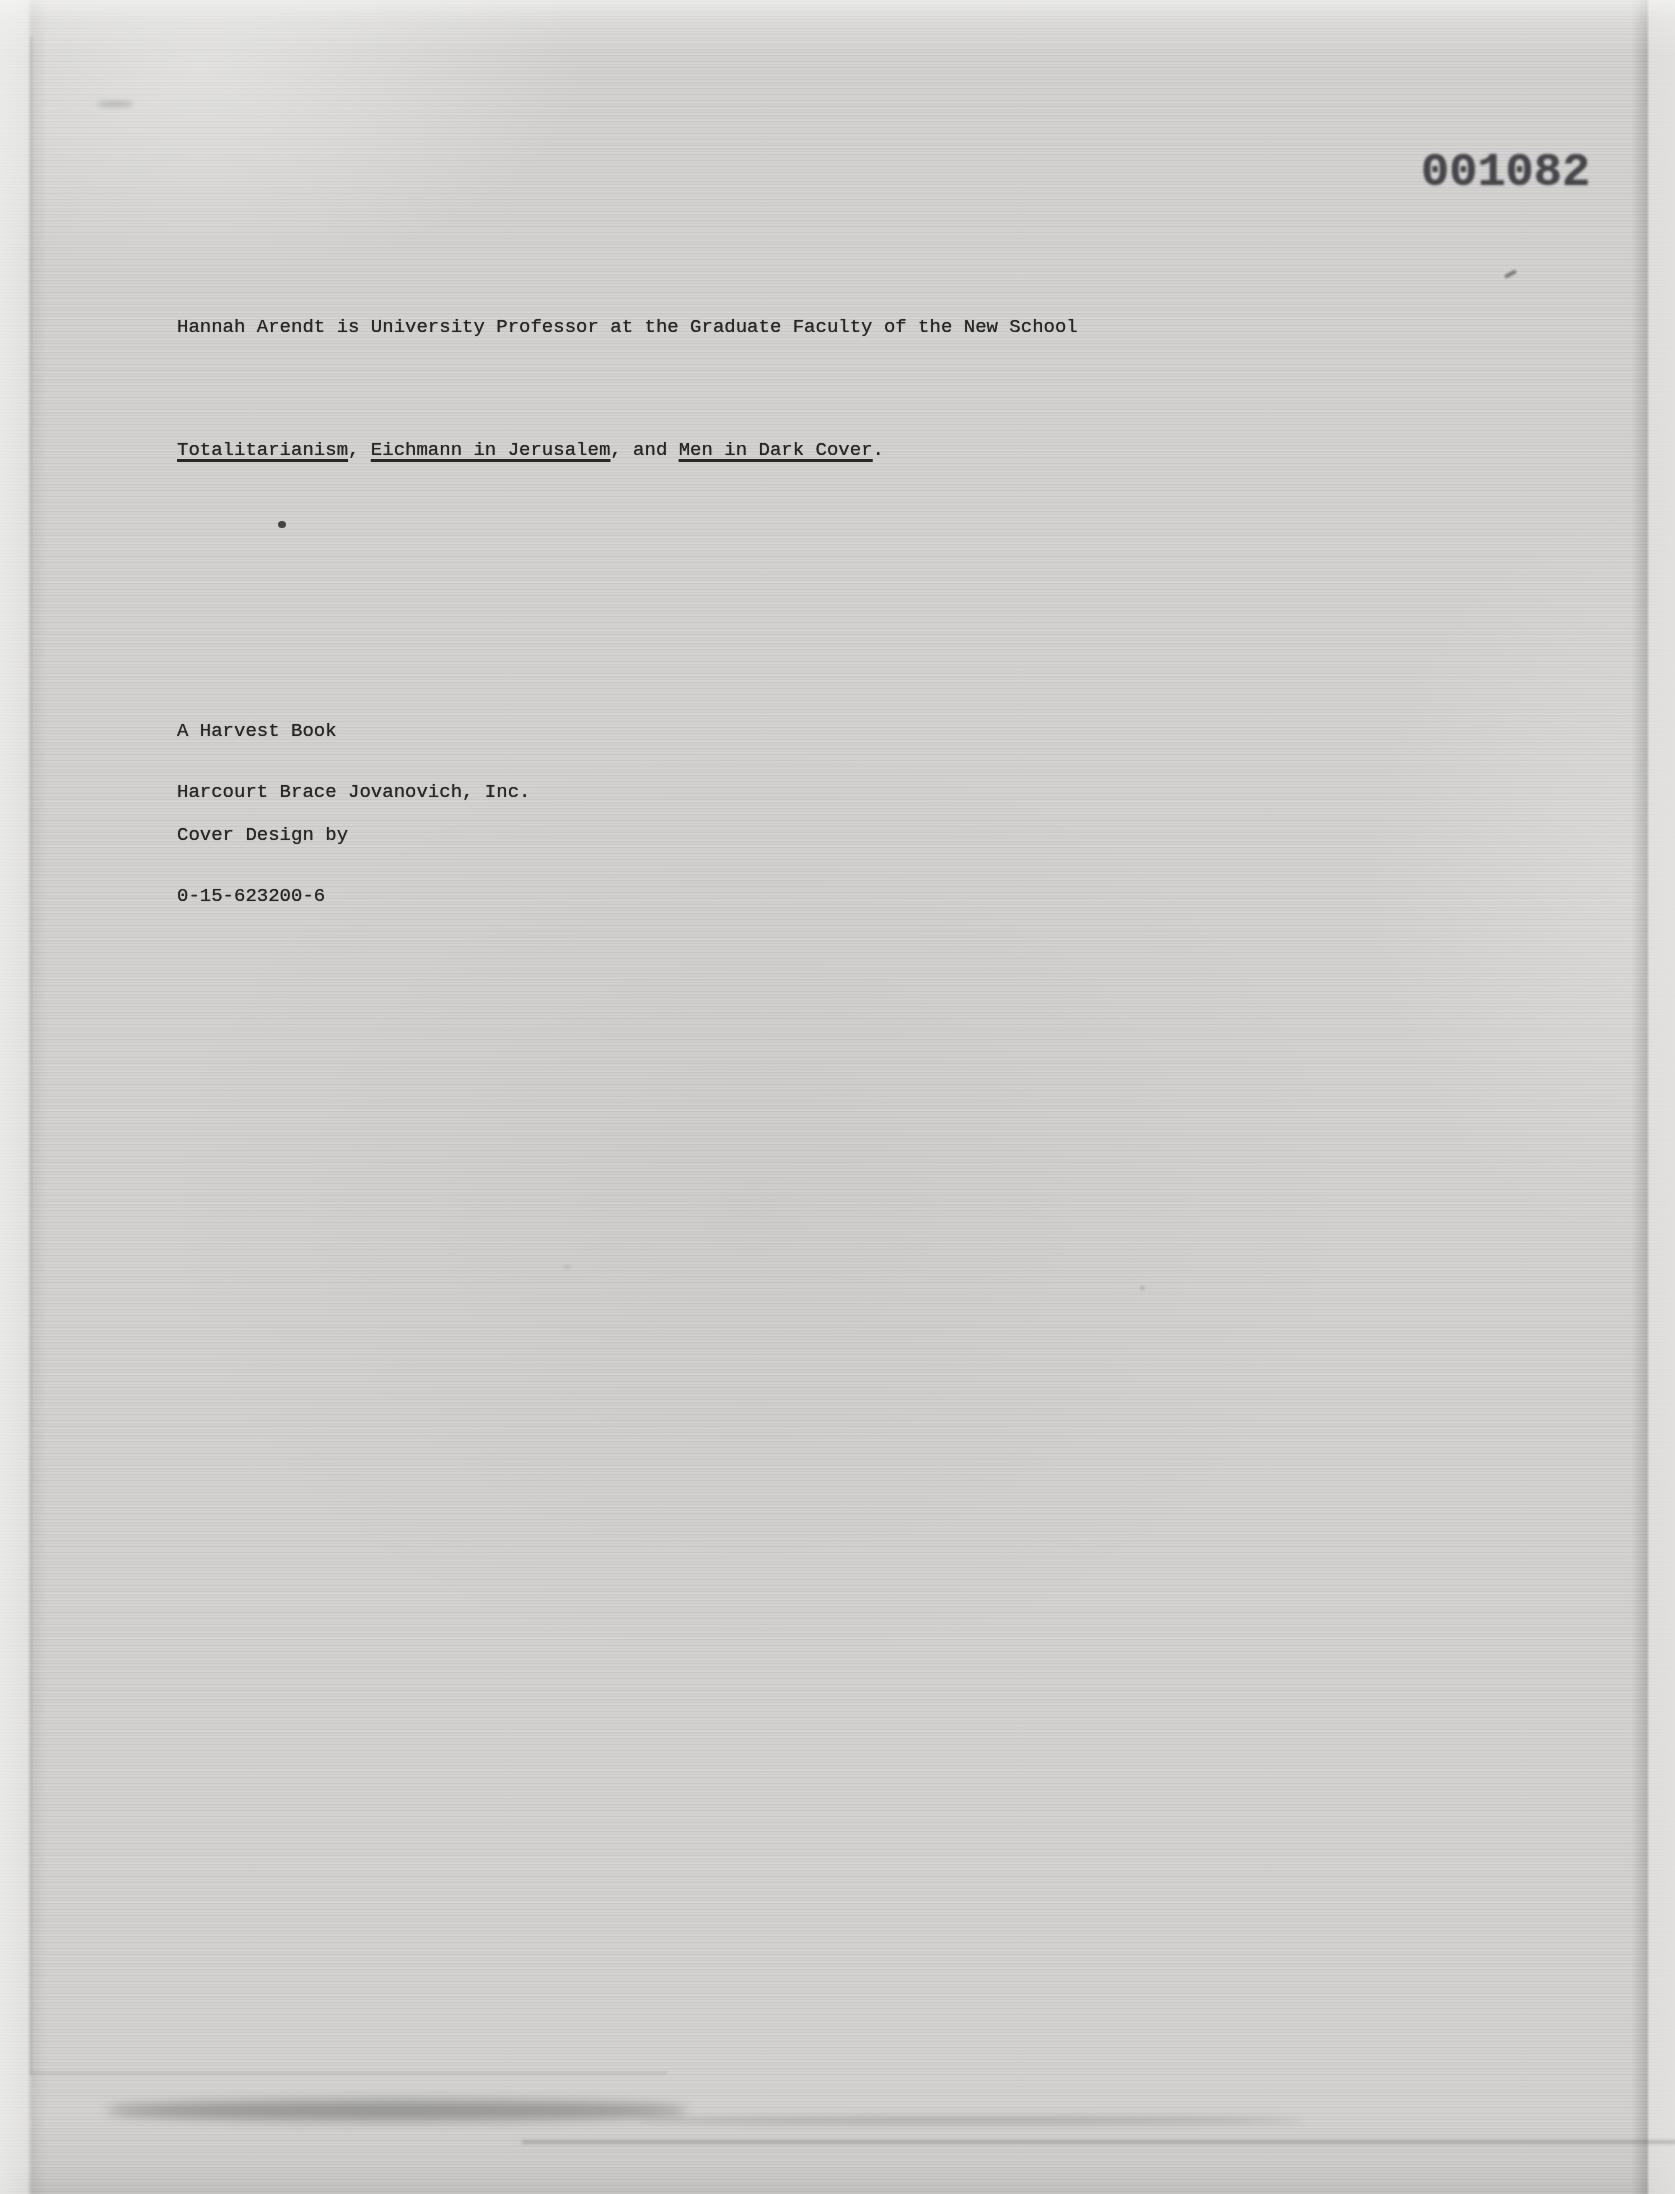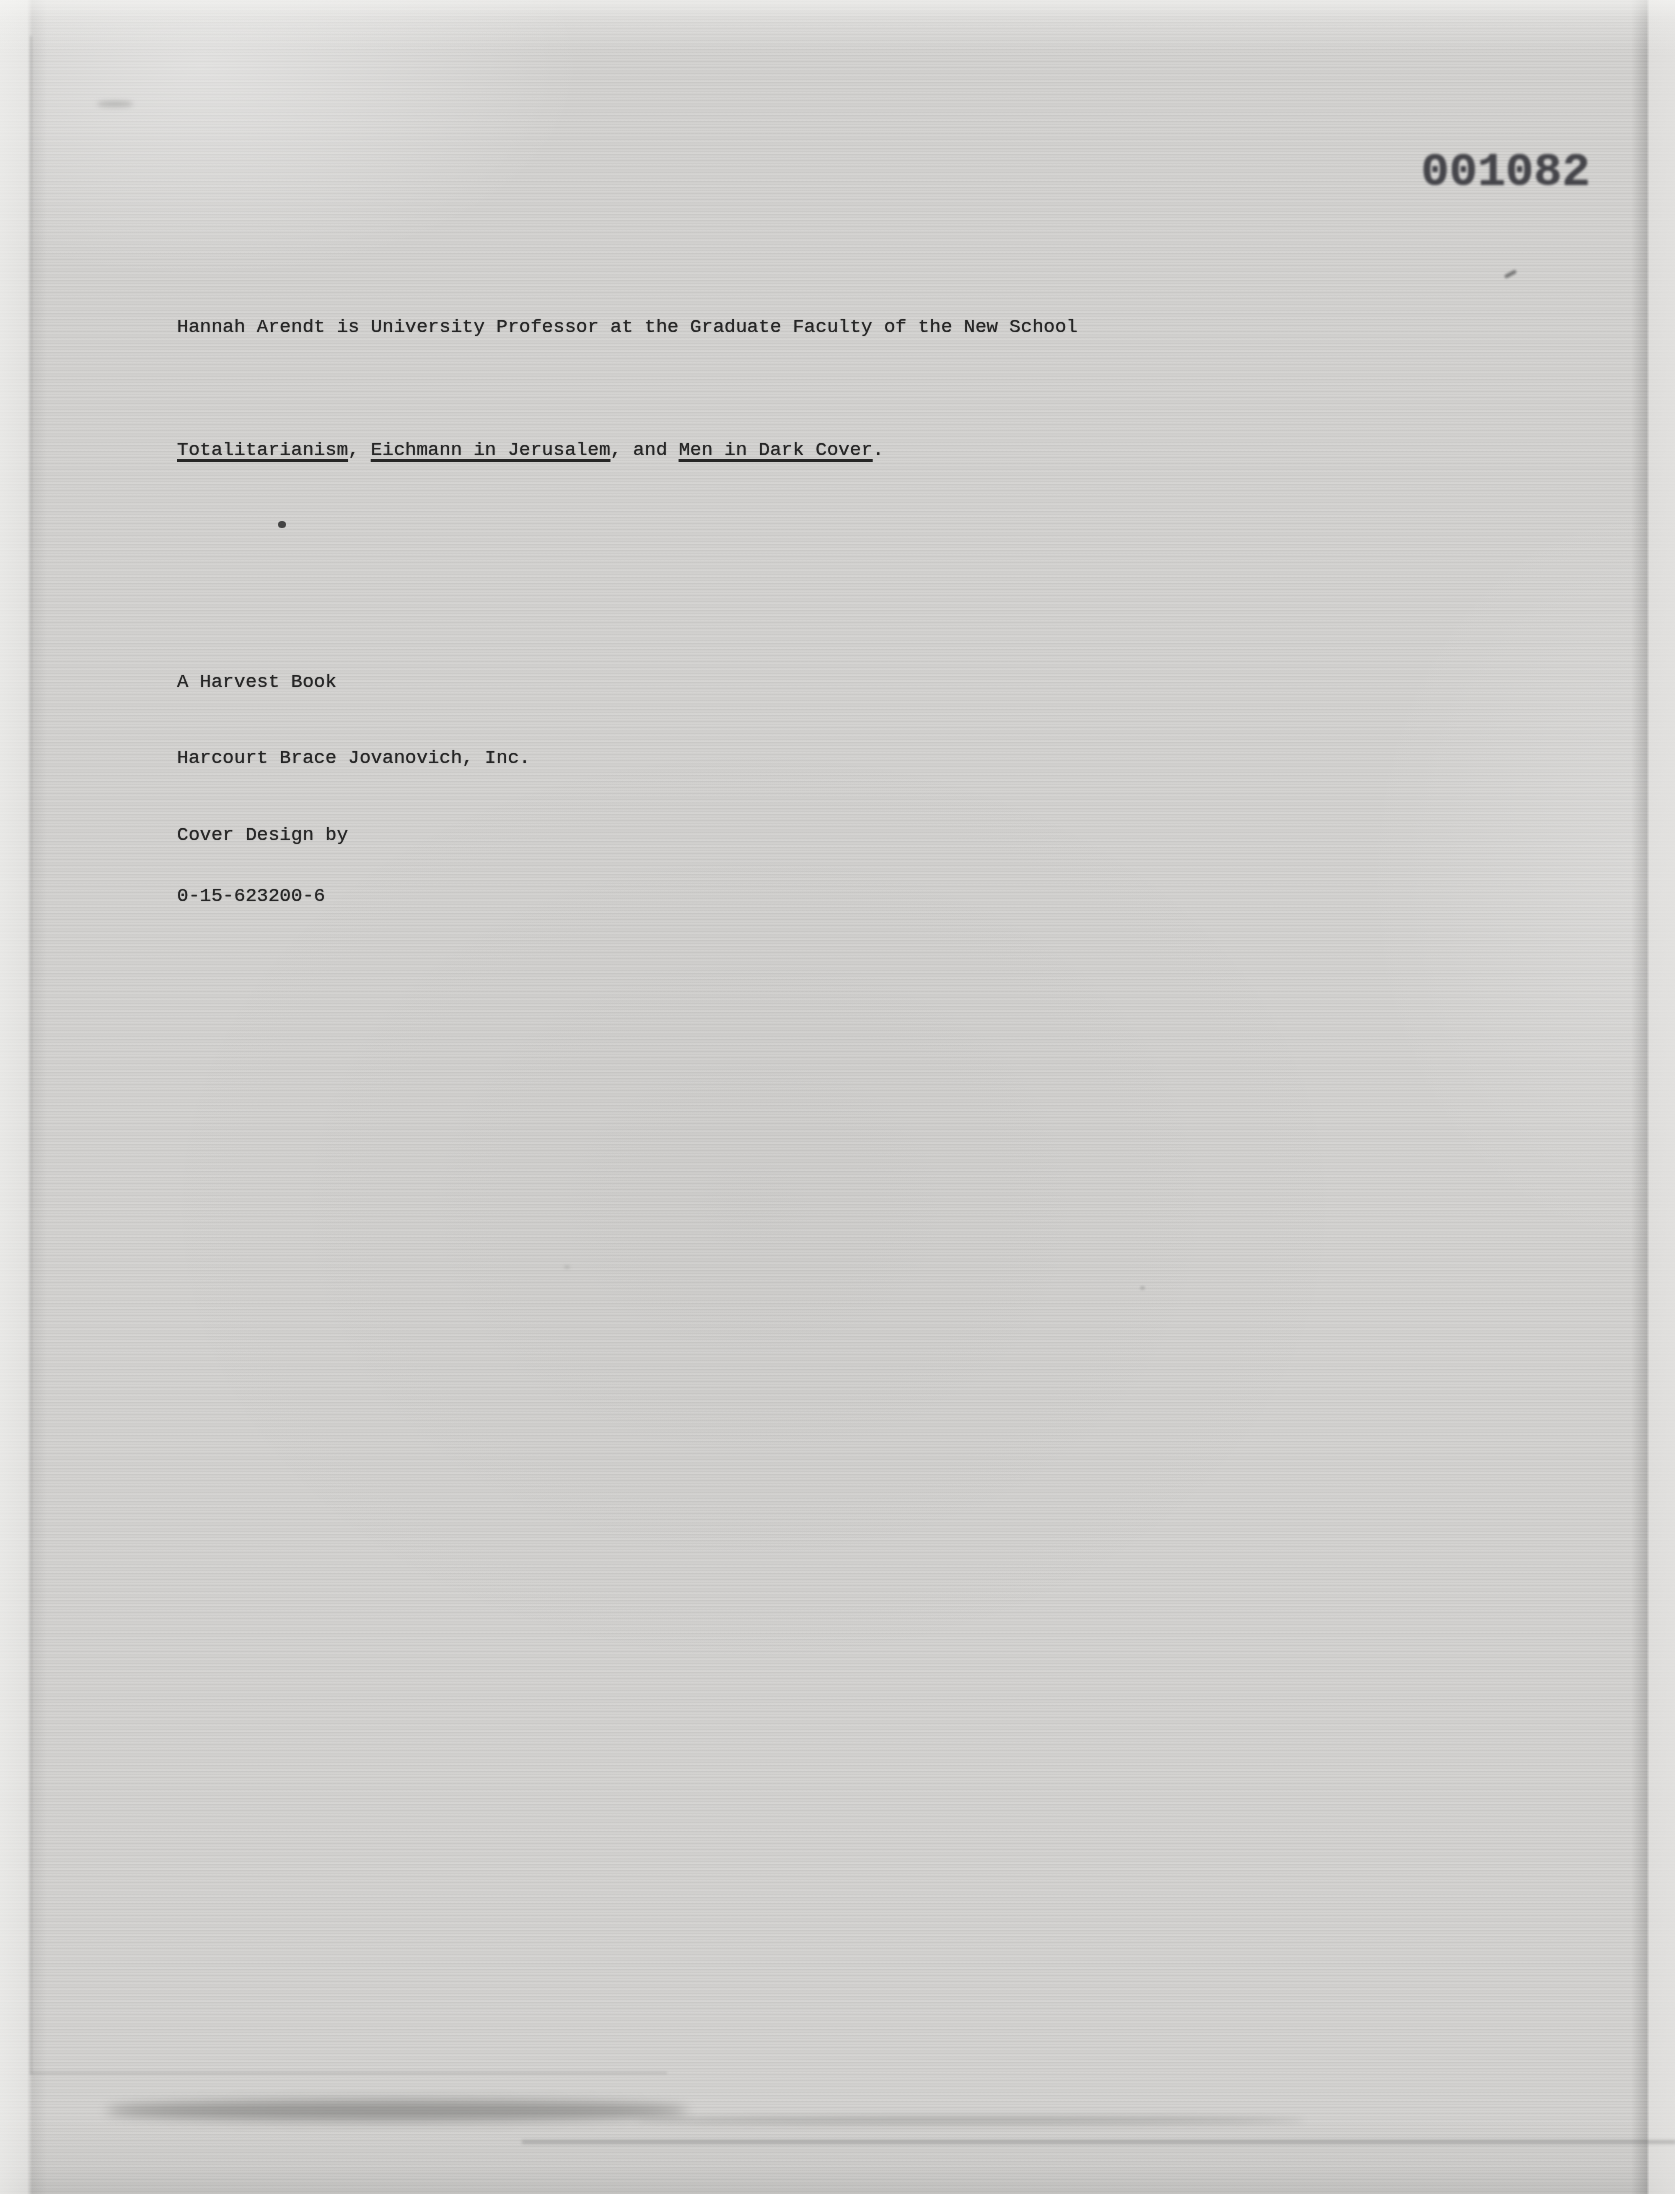--- a/index.html
+++ b/index.html
@@ -71,22 +71,22 @@
     filter: blur(0.8px);
     white-space: pre;
   }
 
   
   .pl1 { left: 177px; top: 317px; }
   .pl2 { left: 177px; top: 378px; }
   .pl3 { left: 177px; top: 440px; }
 
   
-  .pub1 { left: 177px; top: 672px; }
-  .pub2 { left: 177px; top: 748px; text-align: right; }
+  .pub1 { left: 177px; top: 721px; }
+  .pub2 { left: 177px; top: 782px; text-align: right; }
   .pub3 { left: 177px; top: 825px; }
   .pub4 { left: 177px; top: 886px; }
 
   
   .artifact { position: absolute; pointer-events: none; }
   .ink-dot {
     left: 278px; top: 521px; width: 8px; height: 7.3px;
     background: #2c2c2c; border-radius: 50%;
     filter: blur(0.7px); opacity: 0.85;
   }

